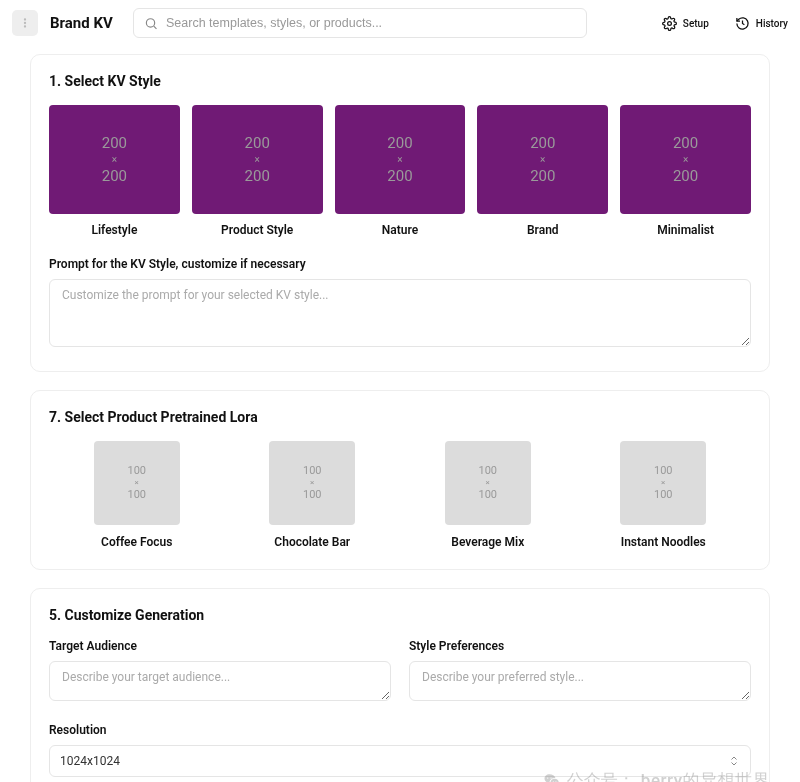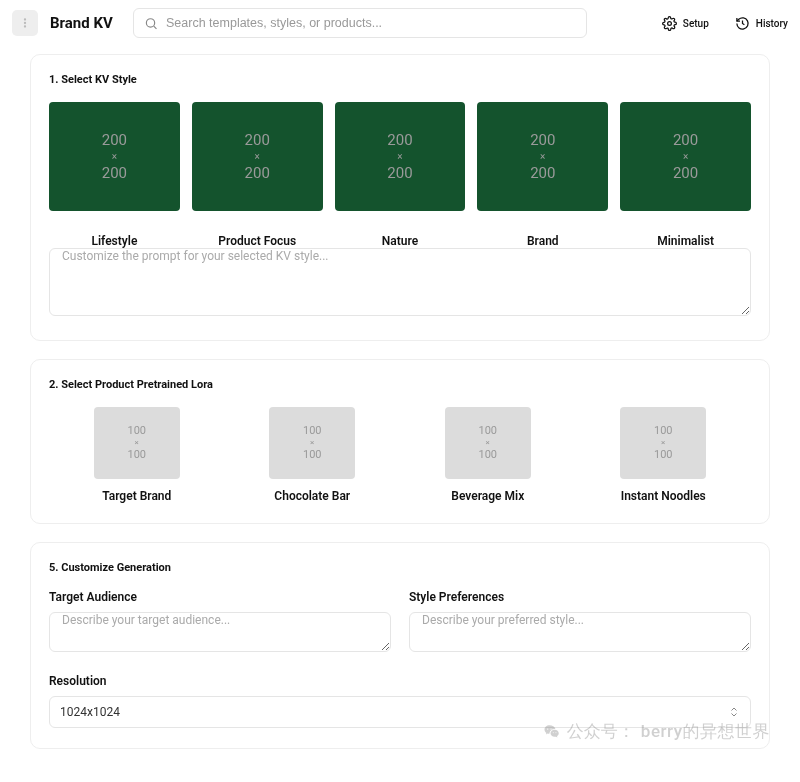--- a/index.html
+++ b/index.html
@@ -12,40 +12,40 @@
   .search-wrap { flex: 0 0 454px; margin-left: 8px; display:flex; align-items:center; background:#fff; border:1px solid #e5e5e5; border-radius:6px; height:30px; padding:12px 10px; gap:8px; }
   .search-wrap svg { width:15px; height:15px; stroke:#888; }
   .search-wrap input { border:none; outline:none; font-size:12.5px; color:#333; width:100%; background:transparent; }
   .search-wrap input::placeholder { color:#999; }
   .header-spacer { flex:1; }
   .hbtn { display:flex; align-items:center; gap:6px; font-size:10px; font-weight:500; cursor:pointer; }
   .hbtn svg { width:15px; height:15px; stroke:#111; }
   
   
   .card { margin: 8px 30px 18px; border:1px solid #eee; border-radius:10px; padding:18px 18px 20px; }
-  .card h2 { font-size:11px; font-weight:700; margin-bottom:16px; }
+  .card h2 { font-size:14px; font-weight:700; margin-bottom:16px; }
   
   
   .kv-row { display:flex; gap:12px; }
   .kv-item { flex:1; text-align:center; }
-  .thumb-lg { width:100%; height:109px; background:#14532d; border-radius:4px; display:flex; flex-direction:column; align-items:center; justify-content:center; color:#9a9a9a; font-size:13px; line-height:1.35; }
+  .thumb-lg { width:100%; height:109px; background:#701a75; border-radius:4px; display:flex; flex-direction:column; align-items:center; justify-content:center; color:#9a9a9a; font-size:13px; line-height:1.35; }
   .thumb-lg .dim { font-size:15px; }
   .thumb-lg .x { font-size:10px; }
-  .kv-label { font-size:12px; font-weight:600; margin-top:23px; }
+  .kv-label { font-size:12px; font-weight:600; margin-top:9px; }
   
   .prompt-label { font-size:12px; font-weight:600; margin-top:20px; margin-bottom:8px; }
-  textarea { width:100%; border:1px solid #e5e5e5; border-radius:6px; padding:0 12px; font-size:12px; font-family:inherit; resize:vertical; color:#333; }
+  textarea { width:100%; border:1px solid #e5e5e5; border-radius:6px; padding:8px 12px; font-size:12px; font-family:inherit; resize:vertical; color:#333; }
   textarea::placeholder { color:#aaa; }
   .ta-lg { height:68px; }
   .ta-sm { height:40px; }
   
   
   .lora-row { display:flex; }
   .lora-item { flex:1; text-align:center; }
-  .thumb-sm { width:86px; height:72px; margin:0 auto; background:#dcdcdc; border-radius:4px; display:flex; flex-direction:column; align-items:center; justify-content:center; color:#9a9a9a; font-size:11px; line-height:1.3; }
+  .thumb-sm { width:86px; height:84px; margin:0 auto; background:#dcdcdc; border-radius:4px; display:flex; flex-direction:column; align-items:center; justify-content:center; color:#9a9a9a; font-size:11px; line-height:1.3; }
   .lora-label { font-size:12px; font-weight:600; margin-top:10px; }
   
   
   .two-col { display:flex; gap:18px; }
   .col { flex:1; }
   .field-label { font-size:12px; font-weight:600; margin-bottom:8px; }
   .mt { margin-top:18px; }
   .select { width:100%; height:32px; border:1px solid #e5e5e5; border-radius:6px; padding:0 10px; font-size:12px; background:#fff; display:flex; align-items:center; justify-content:space-between; color:#333; }
   .select svg { width:12px; height:12px; stroke:#888; }
   
@@ -101,21 +101,21 @@
           <span class="dim">200</span>
         </div>
       <div class="kv-label">Lifestyle</div>
     </div>
     <div class="kv-item">
       <div class="thumb-lg">
           <span class="dim">200</span>
           <span class="x">×</span>
           <span class="dim">200</span>
         </div>
-      <div class="kv-label">Product Focus</div>
+      <div class="kv-label">Product Style</div>
     </div>
     <div class="kv-item">
       <div class="thumb-lg">
           <span class="dim">200</span>
           <span class="x">×</span>
           <span class="dim">200</span>
         </div>
       <div class="kv-label">Nature</div>
     </div>
     <div class="kv-item">
@@ -128,33 +128,34 @@
     </div>
     <div class="kv-item">
       <div class="thumb-lg">
           <span class="dim">200</span>
           <span class="x">×</span>
           <span class="dim">200</span>
         </div>
       <div class="kv-label">Minimalist</div>
     </div>
   </div>
+  <div class="prompt-label">Prompt for the KV Style, customize if necessary</div>
   <textarea class="ta-lg" placeholder="Customize the prompt for your selected KV style..." style=""></textarea>
 </div>
 
 <div class="card">
-  <h2>2. Select Product Pretrained Lora</h2>
+  <h2>7. Select Product Pretrained Lora</h2>
   <div class="lora-row">
     <div class="lora-item">
       <div class="thumb-sm">
           <span>100</span>
           <span style="font-size:8px;">×</span>
           <span>100</span>
         </div>
-      <div class="lora-label">Target Brand</div>
+      <div class="lora-label">Coffee Focus</div>
     </div>
     <div class="lora-item">
       <div class="thumb-sm">
           <span>100</span>
           <span style="font-size:8px;">×</span>
           <span>100</span>
         </div>
       <div class="lora-label">Chocolate Bar</div>
     </div>
     <div class="lora-item">

